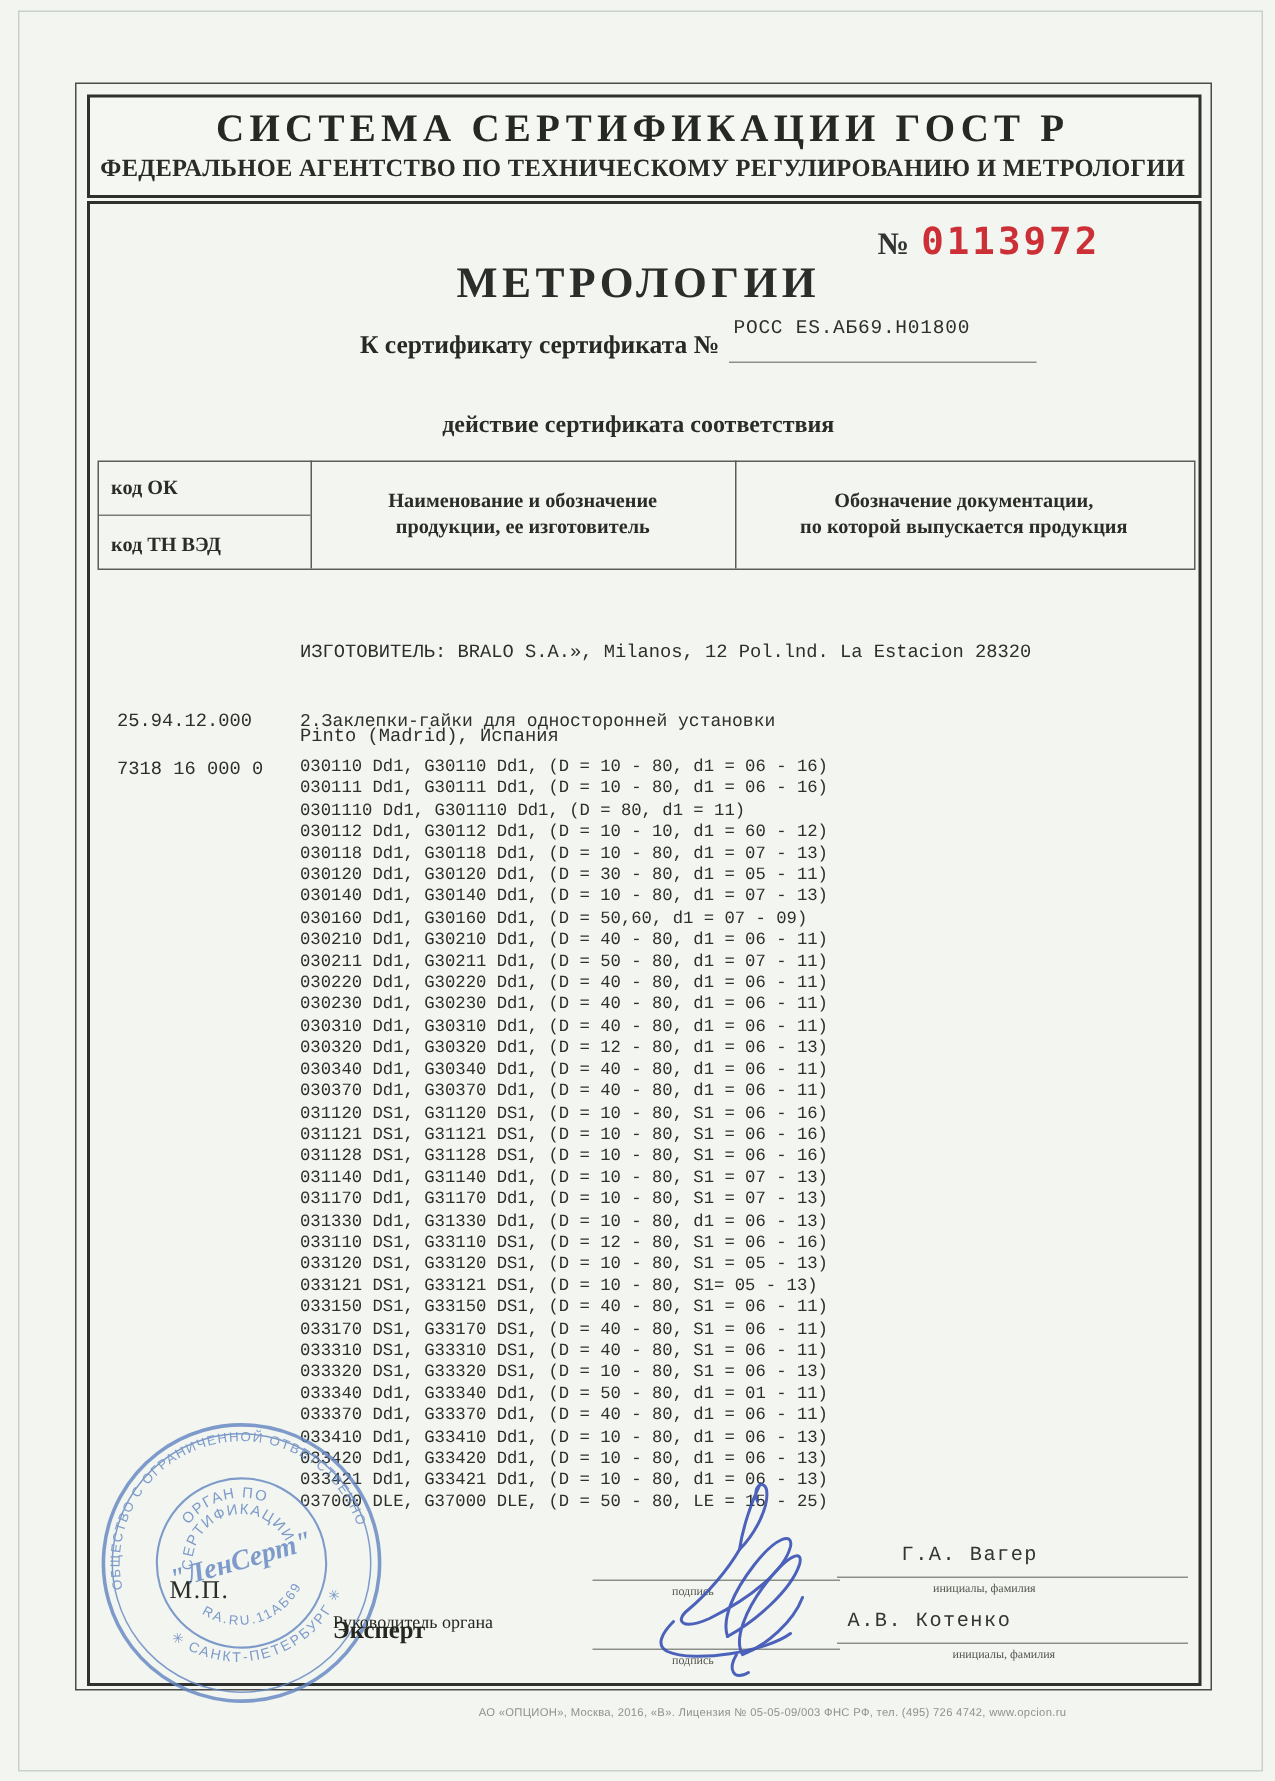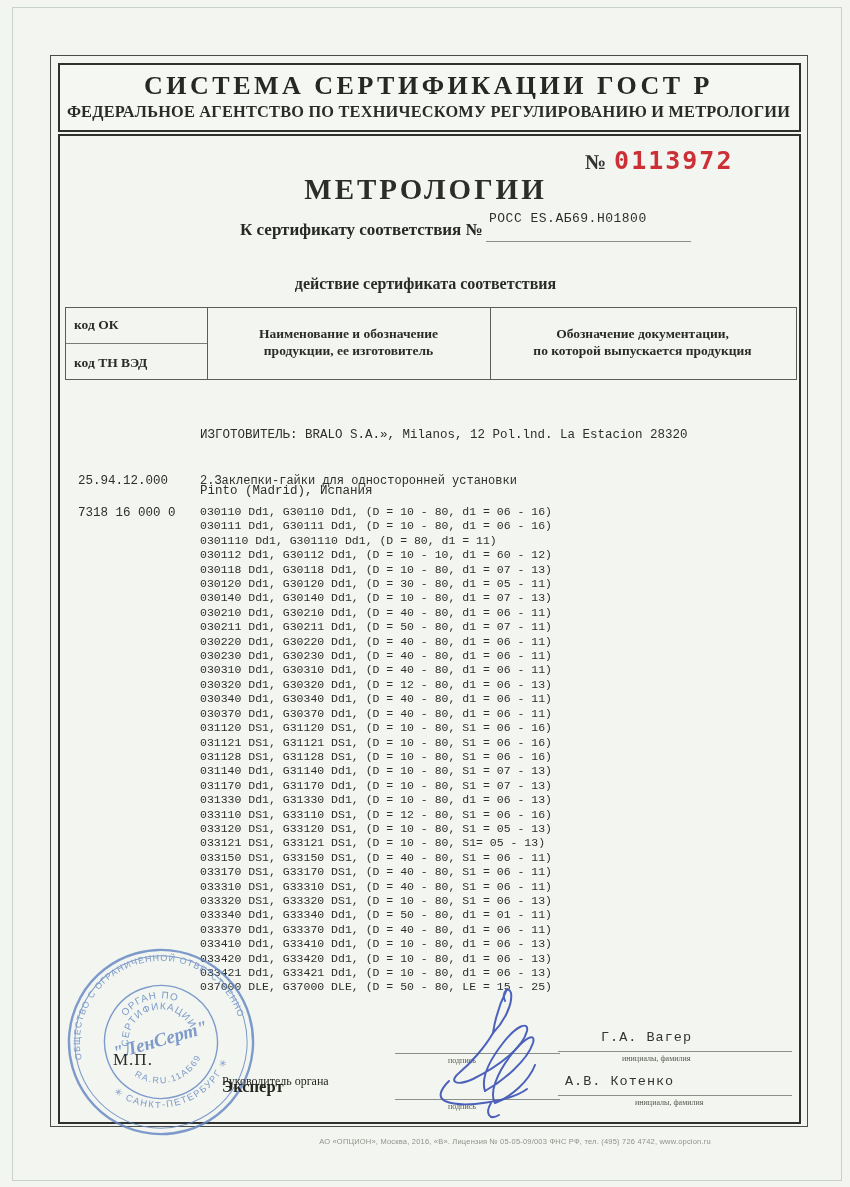--- a/index.html
+++ b/index.html
@@ -87,21 +87,21 @@
 
   <div class="abs h-line1">СИСТЕМА СЕРТИФИКАЦИИ ГОСТ Р</div>
   <div class="abs h-line2">ФЕДЕРАЛЬНОЕ АГЕНТСТВО ПО ТЕХНИЧЕСКОМУ РЕГУЛИРОВАНИЮ И МЕТРОЛОГИИ</div>
 
   <div class="abs formnum">
     <span>№</span><span class="num">0113972</span>
   </div>
 
   <div class="abs doc-title">МЕТРОЛОГИИ</div>
 
-  <div class="abs cert-label">К сертификату соответствия №</div>
+  <div class="abs cert-label">К сертификату сертификата №</div>
   <div class="abs cert-value mono">РОСС ES.АБ69.Н01800</div>
   <div class="abs cert-underline"></div>
 
   <div class="abs subtitle2">действие сертификата соответствия</div>
 
   <div class="abs tbl"></div>
   <div class="abs tbl-v1"></div>
   <div class="abs tbl-v2"></div>
   <div class="abs tbl-h1"></div>
   <div class="abs th code-ok-h">код ОК</div>
@@ -123,20 +123,21 @@
   <div class="abs code-tn-v mono">7318 16 000 0</div>
   <div class="abs prod-group mono">2.Заклепки-гайки для односторонней установки</div>
   <div class="abs product-lines">
       <div class="product-line">030110 Dd1, G30110 Dd1, (D = 10 - 80, d1 = 06 - 16)</div>
       <div class="product-line">030111 Dd1, G30111 Dd1, (D = 10 - 80, d1 = 06 - 16)</div>
       <div class="product-line">0301110 Dd1, G301110 Dd1, (D = 80, d1 = 11)</div>
       <div class="product-line">030112 Dd1, G30112 Dd1, (D = 10 - 10, d1 = 60 - 12)</div>
       <div class="product-line">030118 Dd1, G30118 Dd1, (D = 10 - 80, d1 = 07 - 13)</div>
       <div class="product-line">030120 Dd1, G30120 Dd1, (D = 30 - 80, d1 = 05 - 11)</div>
       <div class="product-line">030140 Dd1, G30140 Dd1, (D = 10 - 80, d1 = 07 - 13)</div>
+      <div class="product-line">030160 Dd1, G30160 Dd1, (D = 50,60, d1 = 07 - 09)</div>
       <div class="product-line">030210 Dd1, G30210 Dd1, (D = 40 - 80, d1 = 06 - 11)</div>
       <div class="product-line">030211 Dd1, G30211 Dd1, (D = 50 - 80, d1 = 07 - 11)</div>
       <div class="product-line">030220 Dd1, G30220 Dd1, (D = 40 - 80, d1 = 06 - 11)</div>
       <div class="product-line">030230 Dd1, G30230 Dd1, (D = 40 - 80, d1 = 06 - 11)</div>
       <div class="product-line">030310 Dd1, G30310 Dd1, (D = 40 - 80, d1 = 06 - 11)</div>
       <div class="product-line">030320 Dd1, G30320 Dd1, (D = 12 - 80, d1 = 06 - 13)</div>
       <div class="product-line">030340 Dd1, G30340 Dd1, (D = 40 - 80, d1 = 06 - 11)</div>
       <div class="product-line">030370 Dd1, G30370 Dd1, (D = 40 - 80, d1 = 06 - 11)</div>
       <div class="product-line">031120 DS1, G31120 DS1, (D = 10 - 80, S1 = 06 - 16)</div>
       <div class="product-line">031121 DS1, G31121 DS1, (D = 10 - 80, S1 = 06 - 16)</div>

